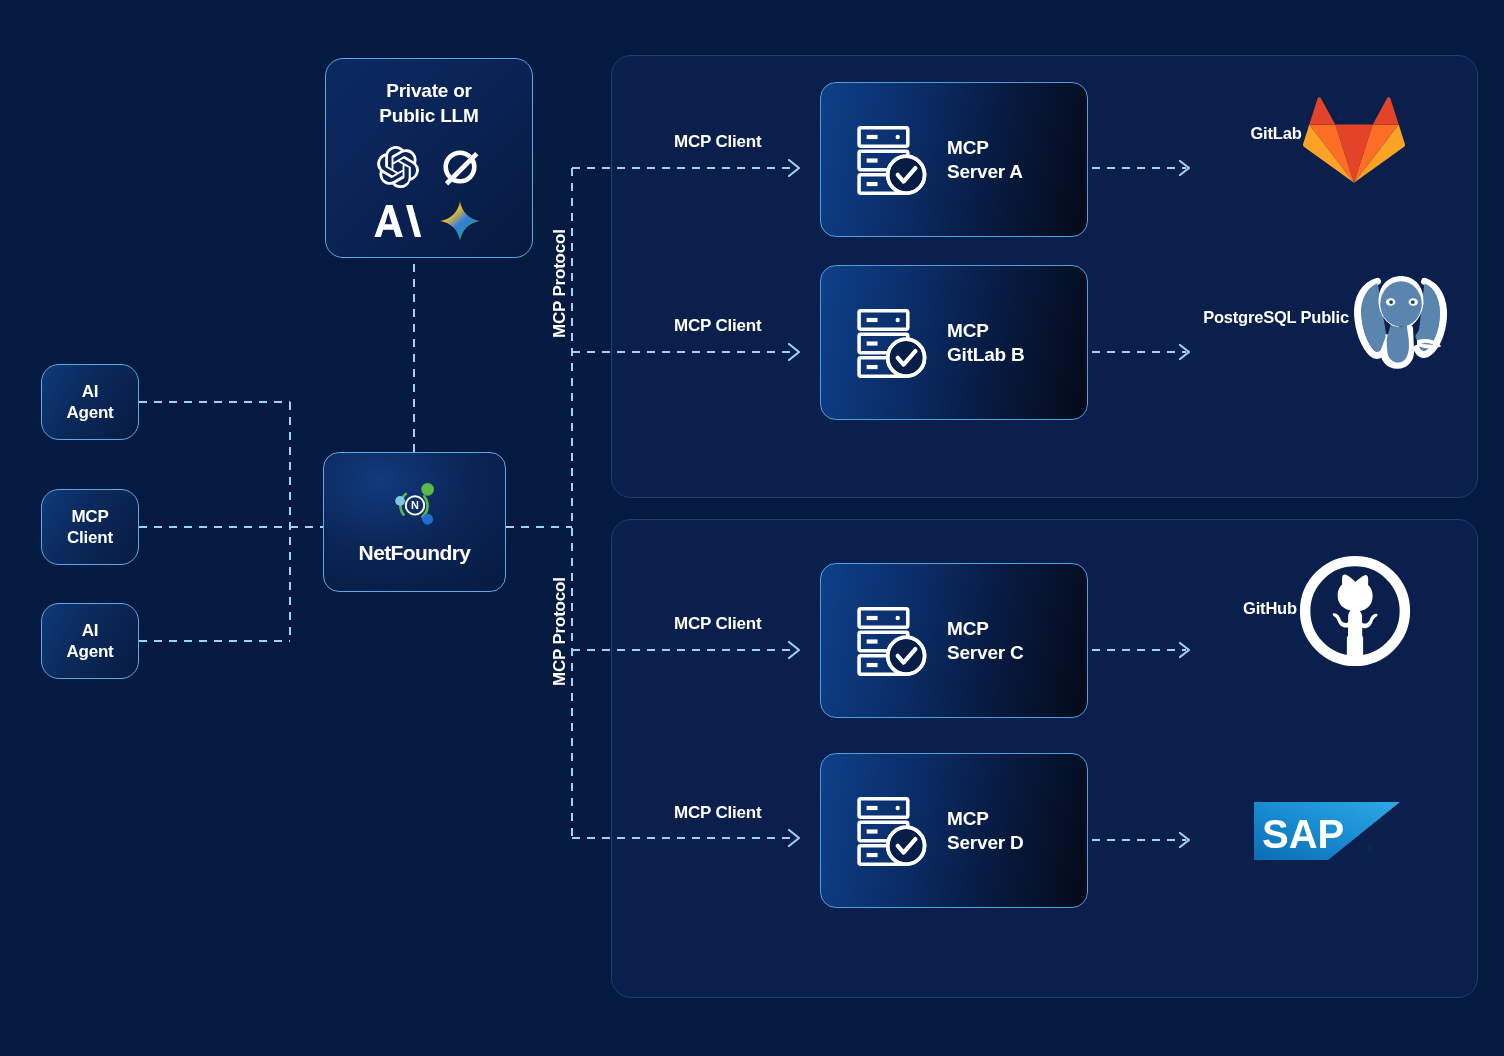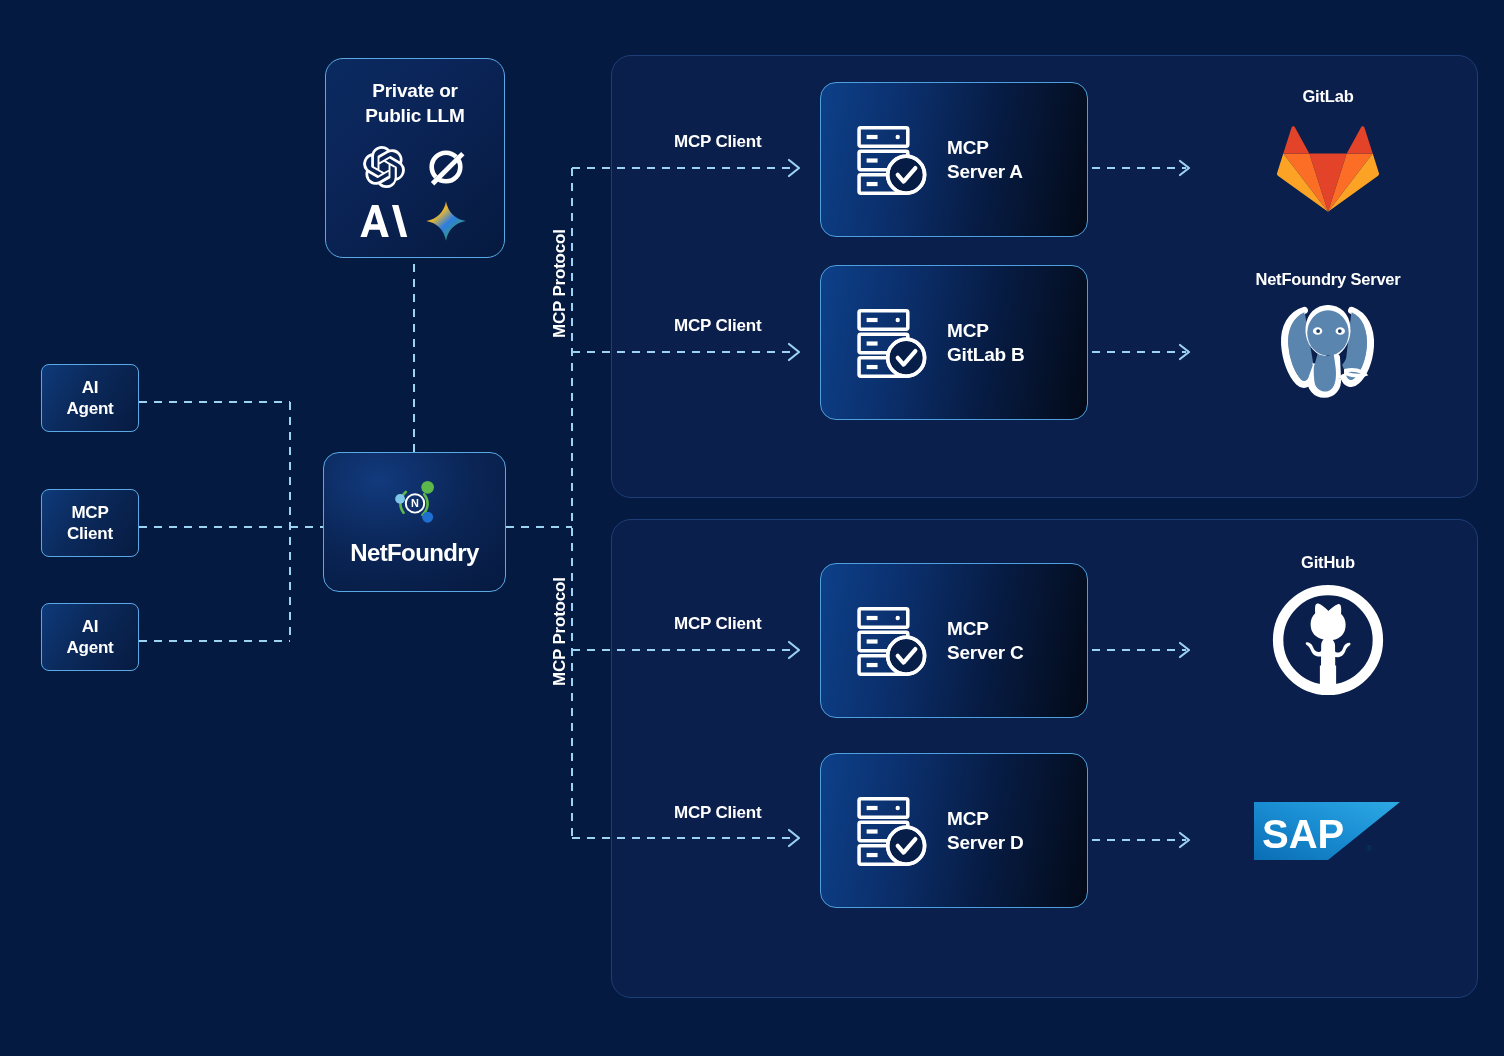--- a/index.html
+++ b/index.html
@@ -19,42 +19,42 @@
     background: linear-gradient(105deg, #0B2C63 0%, #0A2356 45%, #061A3F 100%);
     display: flex; align-items: center; justify-content: center;
     color: #fff;
   }
   .node-label {
     font-weight: bold; font-size: 17px; line-height: 1.25;
     text-align: center; letter-spacing: -0.2px;
   }
 
   
-  .agent-box { width: 98px; height: 68px; border-radius: 8px;
+  .agent-box { width: 98px; height: 76px; border-radius: 18px;
     background: linear-gradient(120deg,#0E3A7A 0%, #0B2A5C 40%, #071B41 100%); }
 
   
   #llm-box {
-    left: 325px; top: 58px; width: 180px; height: 200px;
+    left: 325px; top: 58px; width: 208px; height: 200px;
     border-radius: 18px; flex-direction: column;
     background: linear-gradient(135deg,#0A2A60 0%, #0B2559 35%, #061A3F 100%);
     padding-top: 20px; justify-content: flex-start;
   }
   #llm-box .node-label { font-size: 19px; line-height: 1.3; }
   .llm-logos { margin-top: 14px; display: grid;
     grid-template-columns: 62px 62px; grid-template-rows: 54px 54px;
     place-items: center; }
 
   
   #nf-box {
     left: 323px; top: 452px; width: 183px; height: 140px;
     border-radius: 16px; flex-direction: column; justify-content: center;
     background: radial-gradient(120% 120% at 30% 20%, #123A7D 0%, #0A2454 45%, #05173A 100%);
   }
-  #nf-wordmark { font-size: 24px; font-weight: bold; letter-spacing: -0.6px;
+  #nf-wordmark { font-size: 21px; font-weight: bold; letter-spacing: -0.6px;
     margin-top: 4px; color: #fff; }
 
   
   .server-box {
     width: 268px; height: 155px; border-radius: 16px;
     border: 1.6px solid #4E9FDE;
     background: linear-gradient(100deg, #0D4089 0%, #0B2F6C 30%, #071C44 62%, #030A18 100%);
     display: flex; align-items: center; gap: 14px;
     padding-left: 28px; justify-content: flex-start;
   }
@@ -66,22 +66,22 @@
     border: 1.3px solid #1D3E77;
     border-radius: 20px;
     background: #0A1F4B;
   }
   .panel-caption {
     position: absolute; color: #fff; font-size: 24px; font-weight: 400;
     letter-spacing: -0.3px; white-space: nowrap;
   }
 
   
-  .ext { position: absolute; display: flex; flex-direction: column;
-         align-items: center; }
+  .ext { position: absolute; display: flex; flex-direction: row;
+         align-items: center; justify-content: center; }
   .ext-title { color: #fff; font-weight: bold; font-size: 16.5px;
                letter-spacing: -0.2px; margin-bottom: 10px; white-space: nowrap; }
 
   
   .edge-label { position: absolute; color: #ffffff; font-weight: bold;
     font-size: 17px; letter-spacing: -0.2px; white-space: nowrap; }
   .vlabel { position: absolute; color: #fff; font-weight: bold; font-size: 17px;
     letter-spacing: -0.2px; white-space: nowrap;
     transform-origin: 0 0; transform: rotate(-90deg); }
 
@@ -325,21 +325,21 @@
         <path d="M7 36 L1 55 a2 2 0 0 0 .8 2.3 L50 92 Z" fill="#FCA326"></path>
         <path d="M7 36 L15 11 a1.7 1.7 0 0 1 3.3 0 L32 36 Z" fill="#E24329"></path>
         <path d="M50 92 L68 36 L93 36 Z" fill="#FC6D26"></path>
         <path d="M93 36 L99 55 a2 2 0 0 1-.8 2.3 L50 92 Z" fill="#FCA326"></path>
         <path d="M93 36 L85 11 a1.7 1.7 0 0 0-3.3 0 L68 36 Z" fill="#E24329"></path>
       </svg>
     </span>
   </div>
 
   <div class="ext" style="left:1232px; top:270px; width:192px;">
-    <div class="ext-title">NetFoundry Server</div>
+    <div class="ext-title">PostgreSQL Public</div>
     <span>
       <svg width="104" height="100" viewBox="0 0 110 106">
         <g stroke="#ffffff" stroke-width="7.5" stroke-linejoin="round" stroke-linecap="round" fill="#5A85AE">
           <path d="M30 12 C16 16 8 30 9 48 C10 64 16 80 24 88 C29 93 35 90 37 84 L40 72"></path>
           <path d="M80 12 C94 17 101 32 100 50 C99 66 93 80 85 87 C80 92 74 89 72 83"></path>
           <path d="M37 84 C36 94 42 101 51 101 C60 101 66 94 65 84 L64 62"></path>
           <path d="M55 10 C44 10 36 18 35 30 C34 42 40 52 48 56 L52 70"></path>
           <path d="M55 10 C66 10 74 18 75 30 C76 42 70 52 62 57 L60 72"></path>
         </g>
         <g fill="#5A85AE">

